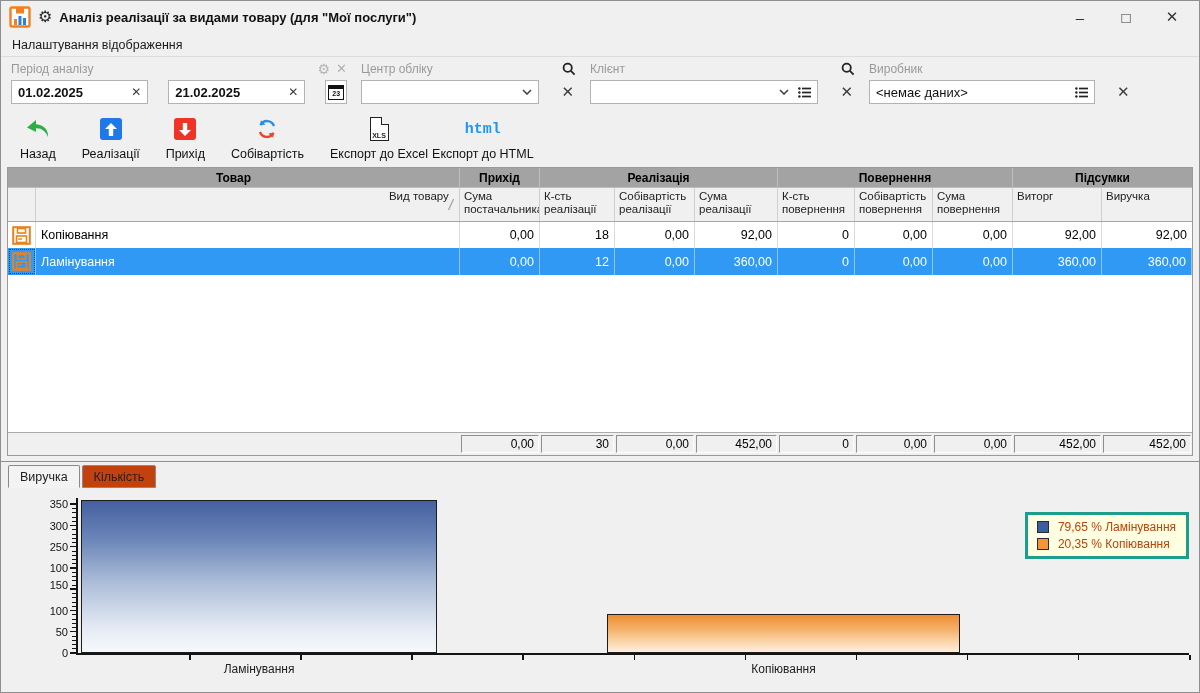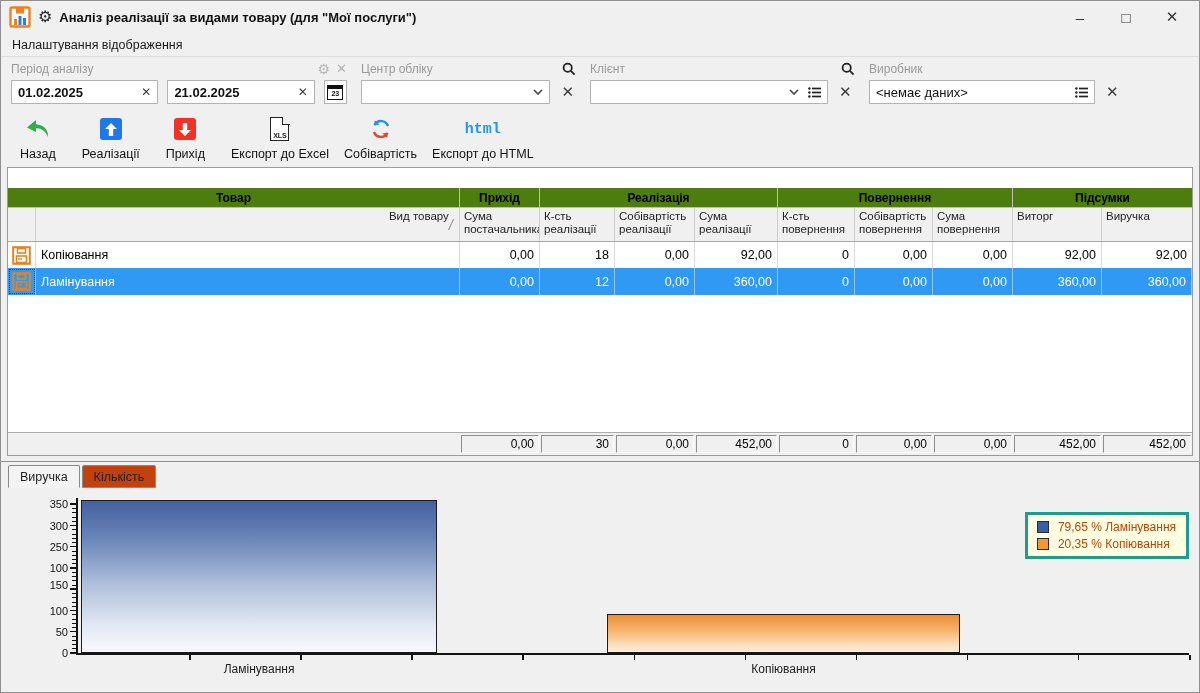--- a/index.html
+++ b/index.html
@@ -20,21 +20,21 @@
 
   
   .menubar { height:24px; flex:0 0 24px; display:flex; align-items:center; padding:0 11px;
              font-size:12.5px; color:#1a1a1a; border-bottom:1px solid #dcdcdc; }
 
   
   .filters { flex:0 0 52px; display:flex; align-items:flex-start; padding:3px 10px 0 10px; gap:14px; }
   .fgroup { display:flex; flex-direction:column; gap:3px; }
   .flabel-row { display:flex; align-items:center; gap:6px; font-size:12px; color:#9a9a9a; height:17px; }
   .flabel-row .spacer { flex:1; }
-  .ffield-row { display:flex; align-items:center; gap:9px; }
+  .ffield-row { display:flex; align-items:center; gap:20px; }
   .tfield { background:#fff; border:1px solid #b3b3b3; height:24px; display:flex; align-items:center;
             padding:0 6px; font-size:13px; color:#111; }
   .datefield { width:152px; font-weight:bold; }
   .tfield .fval { flex:1; white-space:nowrap; overflow:hidden; }
   .clear-in { font-size:12px; color:#3c3c3c; font-weight:normal; padding-left:4px; }
   .clear-out { font-size:15px; color:#3c3c3c; padding:0 2px; }
   .cal-btn { width:24px; height:24px; background:#fff; border:1px solid #b3b3b3; display:flex;
              align-items:center; justify-content:center; }
   .cal-ic { width:16px; height:15px; border:1.5px solid #111; border-top:4px solid #111;
             display:flex; align-items:center; justify-content:center; font-size:7px; font-weight:bold; color:#111; background:#fff; }
@@ -55,21 +55,21 @@
   .xls-doc::before { content:""; position:absolute; top:-1.5px; right:-1.5px; width:7px; height:7px;
              background:#f0f0f0; border-left:1.5px solid #222; border-bottom:1.5px solid #222; }
   .xls-txt { font-size:7px; font-weight:bold; color:#222; margin-bottom:1px; }
   .html-ic { color:#2196f3; font-size:15px; font-weight:bold; font-family:"Liberation Mono",monospace; }
 
   
   .table { flex:0 0 289px; margin:0 6px; border:1px solid #9a9a9a; background:#fff;
            display:flex; flex-direction:column;
            --cols: 28px 1fr 80px 75px 80px 83px 77px 78px 80px 89px 90px; font-size:12.5px; }
   .grow { display:grid; grid-template-columns:var(--cols); height:20px; flex:0 0 20px;
-          background:#4d7c0f; font-weight:bold; font-size:12px; border-bottom:1px solid #bdbdbd;margin-top:20px; }
+          background:#a3a3a3; font-weight:bold; font-size:12px; border-bottom:1px solid #bdbdbd; }
   .gcell { display:flex; align-items:center; justify-content:center; border-right:1px solid #bdbdbd; }
   .gcell:last-child { border-right:none; }
   .hrow { display:grid; grid-template-columns:var(--cols); height:34px; flex:0 0 34px;
           background:#f0f0f0; font-size:11.5px; color:#222; border-bottom:1px solid #a8a8a8; }
   .hcell { padding:2px 4px; border-right:1px solid #cfcfcf; line-height:13px; overflow:hidden;
            display:flex; align-items:flex-start; }
   .hcell:last-child { border-right:none; }
   .hname { justify-content:flex-end; align-items:stretch; }
   .sort-slash { color:#9a9a9a; font-size:15px; font-style:italic; align-self:center; padding-right:2px; }
   .trow { display:grid; grid-template-columns:var(--cols); height:26px; flex:0 0 26px; background:#fff; }
@@ -252,38 +252,38 @@
     <div class="tbtn">
       <span class="ticon">
         <span class="sq-ic sq-red">
           <svg class="ic" width="12" height="13" viewBox="0 0 12 13">
             <path d="M6 13 L0 7 L3.8 7 L3.8 0 L8.2 0 L8.2 7 L12 7 Z" fill="#fff"></path>
           </svg>
         </span>
       </span>
       <span>Прихід</span>
     </div>
-    <div class="tbtn" style="padding-right:2px;">
-      <span class="ticon">
-        <span class="xls-doc">
-          <span class="xls-txt">XLS</span>
-        </span>
-      </span>
-      <span>Експорт до Excel</span>
-    </div>
     <div class="tbtn">
       <span class="ticon">
         <svg class="ic" width="22" height="22" viewBox="0 0 22 22">
           <path d="M18 8 A 7.4 7.4 0 0 0 4.5 7" fill="none" stroke="#2b8de4" stroke-width="2.4"></path>
           <path d="M4.8 2.2 L4.3 7.6 L9.6 6.6 Z" fill="#2b8de4"></path>
           <path d="M4 14 A 7.4 7.4 0 0 0 17.5 15" fill="none" stroke="#e8442f" stroke-width="2.4"></path>
           <path d="M17.2 19.8 L17.7 14.4 L12.4 15.4 Z" fill="#e8442f"></path>
         </svg>
       </span>
       <span>Собівартість</span>
+    </div>
+    <div class="tbtn" style="padding-right:2px;">
+      <span class="ticon">
+        <span class="xls-doc">
+          <span class="xls-txt">XLS</span>
+        </span>
+      </span>
+      <span>Експорт до Excel</span>
     </div>
     <div class="tbtn" style="padding-left:2px;">
       <span class="ticon">
         <span class="html-ic">html</span>
       </span>
       <span>Експорт до HTML</span>
     </div>
   </div>
 
   <div class="table">

